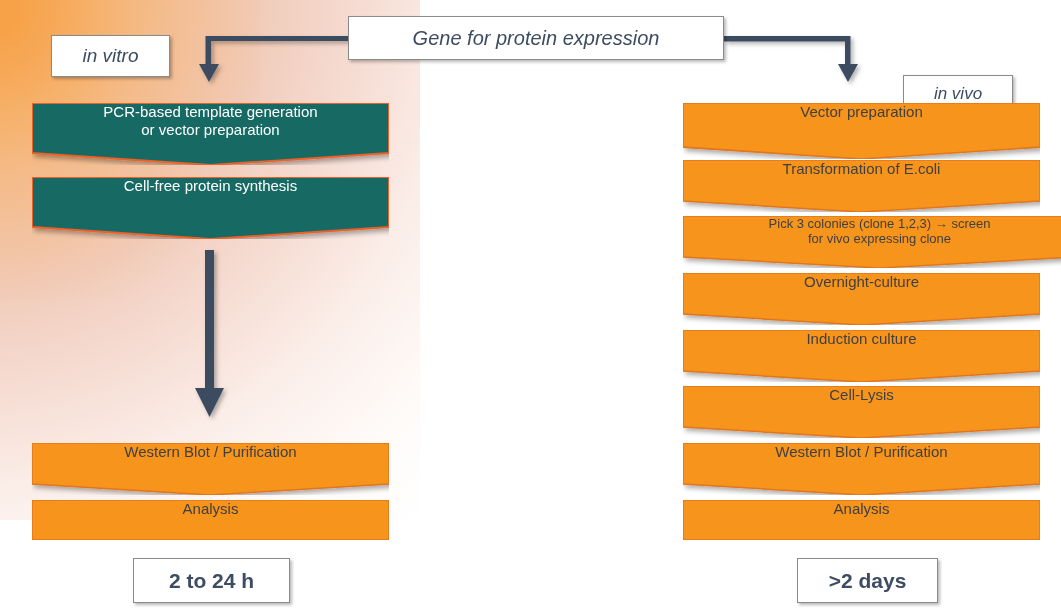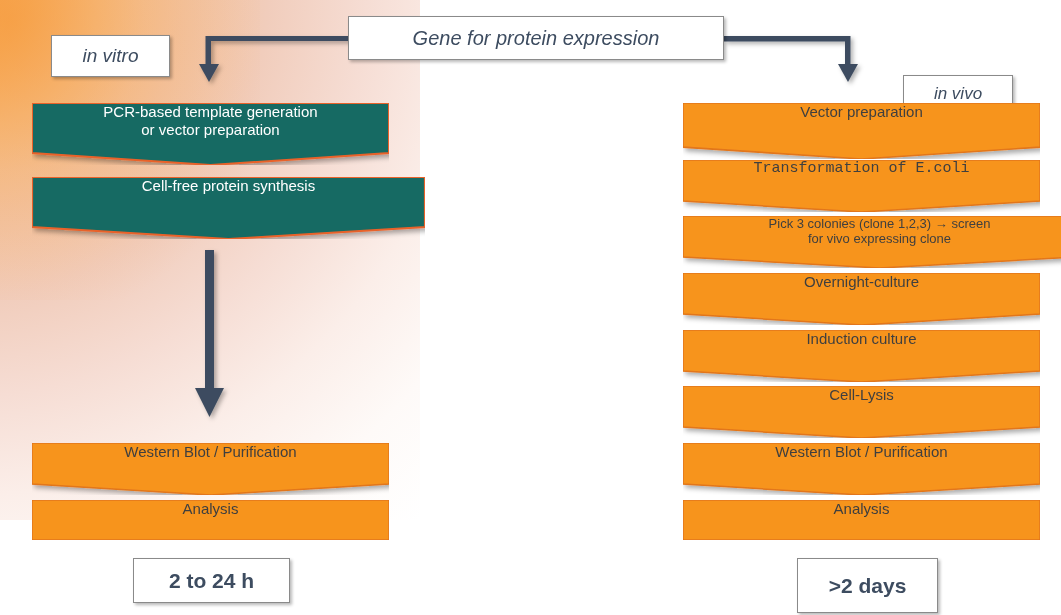--- a/index.html
+++ b/index.html
@@ -108,21 +108,21 @@
       <svg viewBox="0 0 357 62" preserveAspectRatio="none">
         <polygon points="0,0 357,0 357,50 178.5,62 0,50" fill="#126B64" stroke="#E8622A" stroke-width="2" filter="url(#shshape)"></polygon>
       </svg>
     </div>
     <div class="shape-label">
       <span>PCR-based template generation</span><br>
       <span>or vector preparation</span>
     </div>
   </div>
 
-  <div class="shape teal" style="left:32px;top:177px;width:393px;height:62px;font-size:15px;">
+  <div class="shape teal" style="left:32px;top:177px;width:357px;height:62px;font-size:15px;">
     <div class="shape-bg">
       <svg viewBox="0 0 357 62" preserveAspectRatio="none">
         <polygon points="0,0 357,0 357,50 178.5,62 0,50" fill="#126B64" stroke="#E8622A" stroke-width="2" filter="url(#shshape)"></polygon>
       </svg>
     </div>
     <div class="shape-label">
       <span>Cell-free protein synthesis</span>
     </div>
   </div>
 
@@ -156,21 +156,21 @@
     <div class="shape-bg">
       <svg viewBox="0 0 357 52" preserveAspectRatio="none">
         <polygon points="0,0 357,0 357,41 178.5,52 0,41" fill="#F7941E" stroke="#E2761A" stroke-width="1.5" filter="url(#shshape)"></polygon>
       </svg>
     </div>
     <div class="shape-label">
       <span>Vector preparation</span>
     </div>
   </div>
 
-  <div class="shape orange" style="left:683px;top:160px;width:357px;height:52px;font-size:15px;font-family:Liberation Mono, monospace;">
+  <div class="shape orange" style="left:683px;top:160px;width:357px;height:52px;font-size:15px;">
     <div class="shape-bg">
       <svg viewBox="0 0 357 52" preserveAspectRatio="none">
         <polygon points="0,0 357,0 357,41 178.5,52 0,41" fill="#F7941E" stroke="#E2761A" stroke-width="1.5" filter="url(#shshape)"></polygon>
       </svg>
     </div>
     <div class="shape-label">
       <span>Transformation of E.coli</span>
     </div>
   </div>
 
@@ -234,17 +234,17 @@
     <div class="shape-bg">
       <svg viewBox="0 0 357 40" preserveAspectRatio="none">
         <rect x="0" y="0" width="357" height="40" fill="#F7941E" stroke="#E2761A" stroke-width="1.5" filter="url(#shshape)"></rect>
       </svg>
     </div>
     <div class="shape-label">
       <span>Analysis</span>
     </div>
   </div>
 
-  <div class="node whitebox bold" style="left:797px;top:558px;width:141px;height:55px;font-size:21px;">
+  <div class="node whitebox bold" style="left:797px;top:558px;width:141px;height:45px;font-size:21px;">
     <span>&gt;2 days</span>
   </div>
 
 </div>
 
 </body></html>

